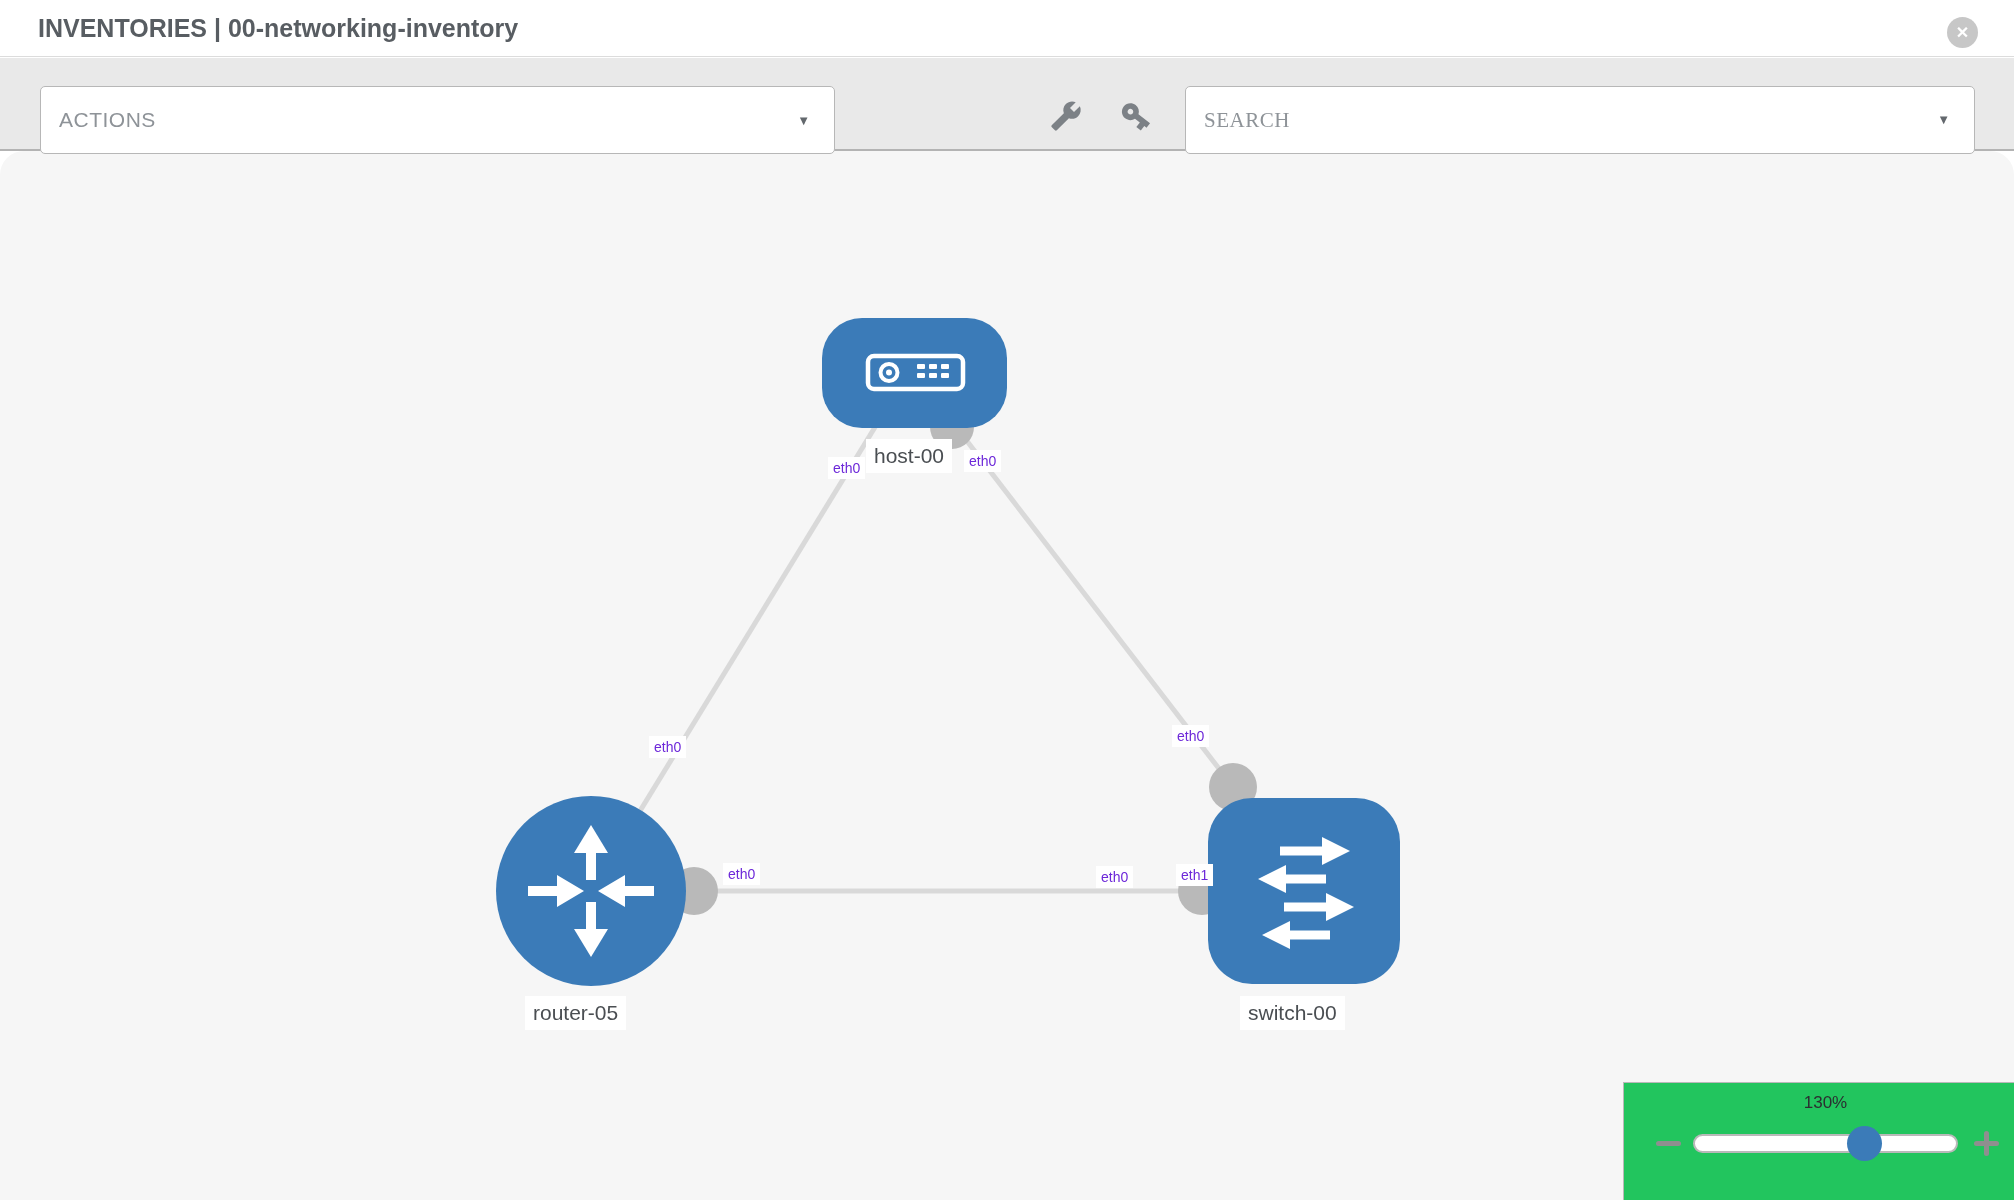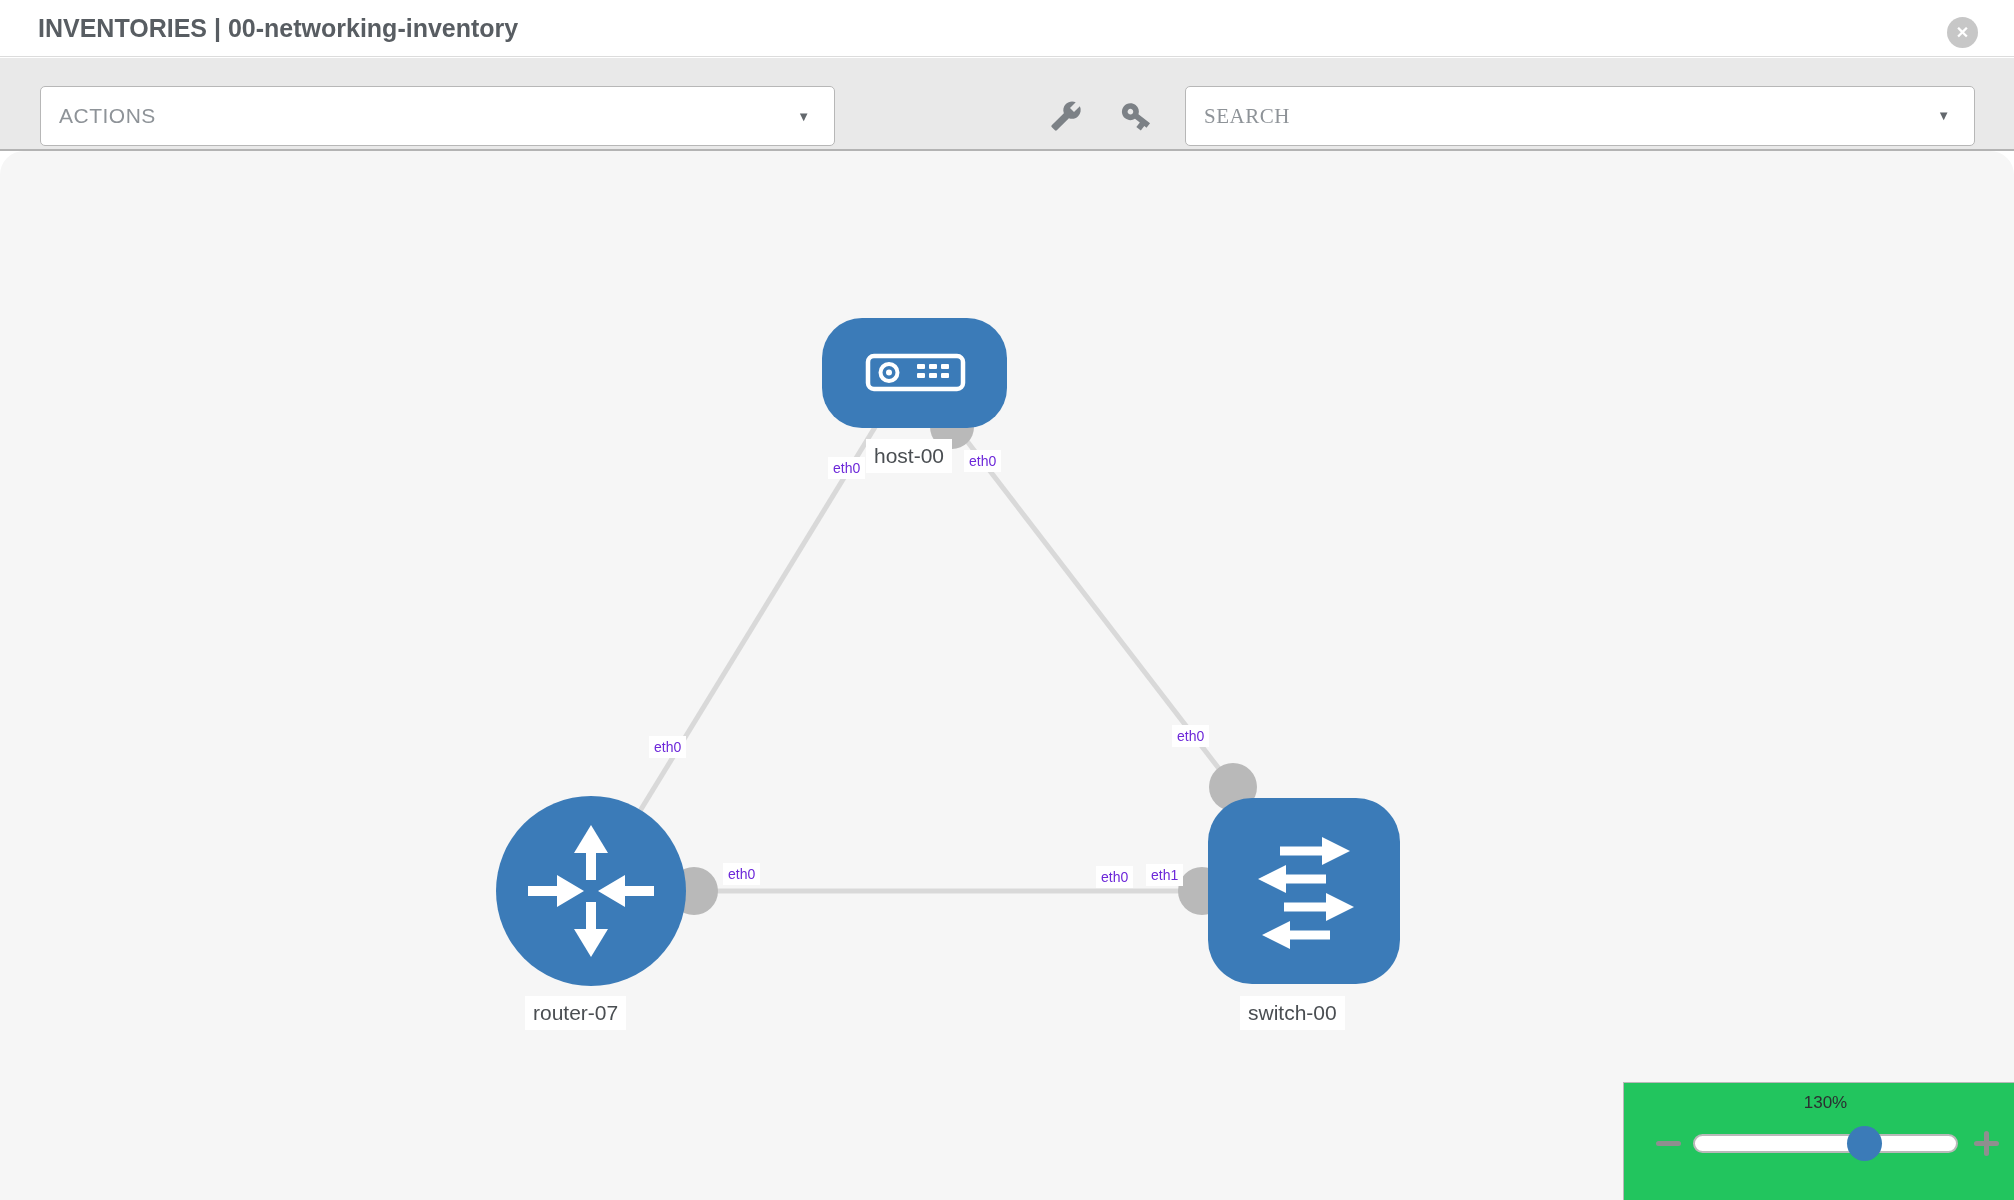--- a/index.html
+++ b/index.html
@@ -13,21 +13,21 @@
   .page-title { position:absolute; left:38px; top:50%; transform:translateY(-50%);
                 font-size:25px; font-weight:bold; color:#585d62; }
   .close-btn { position:absolute; right:36px; top:17px; width:31px; height:31px;
                border-radius:50%; background:#c7c7c7; color:#ffffff;
                display:flex; align-items:center; justify-content:center;
                font-size:16px; font-weight:bold; cursor:pointer; }
 
   
   .toolbar { position:absolute; left:0; top:58px; width:2014px; height:93px;
              background:#e9e9e9; border-bottom:2px solid #b3b3b3; z-index:9; }
-  .select-box { position:absolute; top:28px; height:60px; background:#fff;
+  .select-box { position:absolute; top:28px; height:68px; background:#fff;
                 border:1px solid #b7b7b7; border-radius:5px;
                 display:flex; align-items:center; cursor:pointer; }
   .select-box.actions { left:40px; width:795px; }
   .select-box.search  { left:1185px; width:790px;font-family:Liberation Serif, serif; }
   .select-label { margin-left:18px; font-size:21px; color:#8e9398; letter-spacing:.5px; }
   .caret { position:absolute; right:24px; top:50%; transform:translateY(-50%);
            font-size:13px; color:#63686d; }
   .tool-icon { position:absolute; cursor:pointer; }
   .tool-icon.wrench { left:1050px; top:42px; }
   .tool-icon.key    { left:1119px; top:41px; }
@@ -41,21 +41,21 @@
           font-size:14px; line-height:1.45; padding:1px 5px; white-space:nowrap; }
   .node-label { font-size:21px; color:#4a4e52; padding:2px 8px; }
 
   .lbl-host        { left:866px;  top:288px; }
   .lbl-host-eth-l  { left:828px;  top:306px; }
   .lbl-host-eth-r  { left:964px;  top:299px; }
   .lbl-diag-l      { left:649px;  top:585px; }
   .lbl-diag-r      { left:1172px; top:574px; }
   .lbl-horiz-l     { left:723px;  top:712px; }
   .lbl-overlap-a   { left:1096px; top:715px; }
-  .lbl-overlap-b   { left:1146px; top:713px; }
+  .lbl-overlap-b   { left:1176px; top:713px; }
   .lbl-router      { left:525px;  top:845px; }
   .lbl-switch      { left:1240px; top:845px; }
 
   
   .zoom-panel { position:absolute; left:1623px; top:1082px; width:391px; height:118px;
                 background:#22c55e; border-top:1px solid #b9b9b9;
                 border-left:1px solid #b9b9b9; z-index:20; }
   .zoom-value { position:absolute; left:69px; top:10px; width:265px; text-align:center;
                 font-size:17px; color:#2b2e31; }
   .zoom-minus { position:absolute; left:32px; top:58px; width:25px; height:5px;
@@ -173,21 +173,21 @@
   </svg>
 
   <div class="chip node-label lbl-host">host-00</div>
   <div class="chip lbl-host-eth-l">eth0</div>
   <div class="chip lbl-host-eth-r">eth0</div>
   <div class="chip lbl-diag-l">eth0</div>
   <div class="chip lbl-diag-r">eth0</div>
   <div class="chip lbl-horiz-l">eth0</div>
   <div class="chip lbl-overlap-a">eth0</div>
   <div class="chip lbl-overlap-b">eth1</div>
-  <div class="chip node-label lbl-router">router-07</div>
+  <div class="chip node-label lbl-router">router-05</div>
   <div class="chip node-label lbl-switch">switch-00</div>
 </div>
 
 <div class="zoom-panel">
   <div class="zoom-value">130%</div>
   <div class="zoom-minus"></div>
   <div class="zoom-track"></div>
   <div class="zoom-handle"></div>
   <div class="zoom-plus">
     <div class="h"></div>

